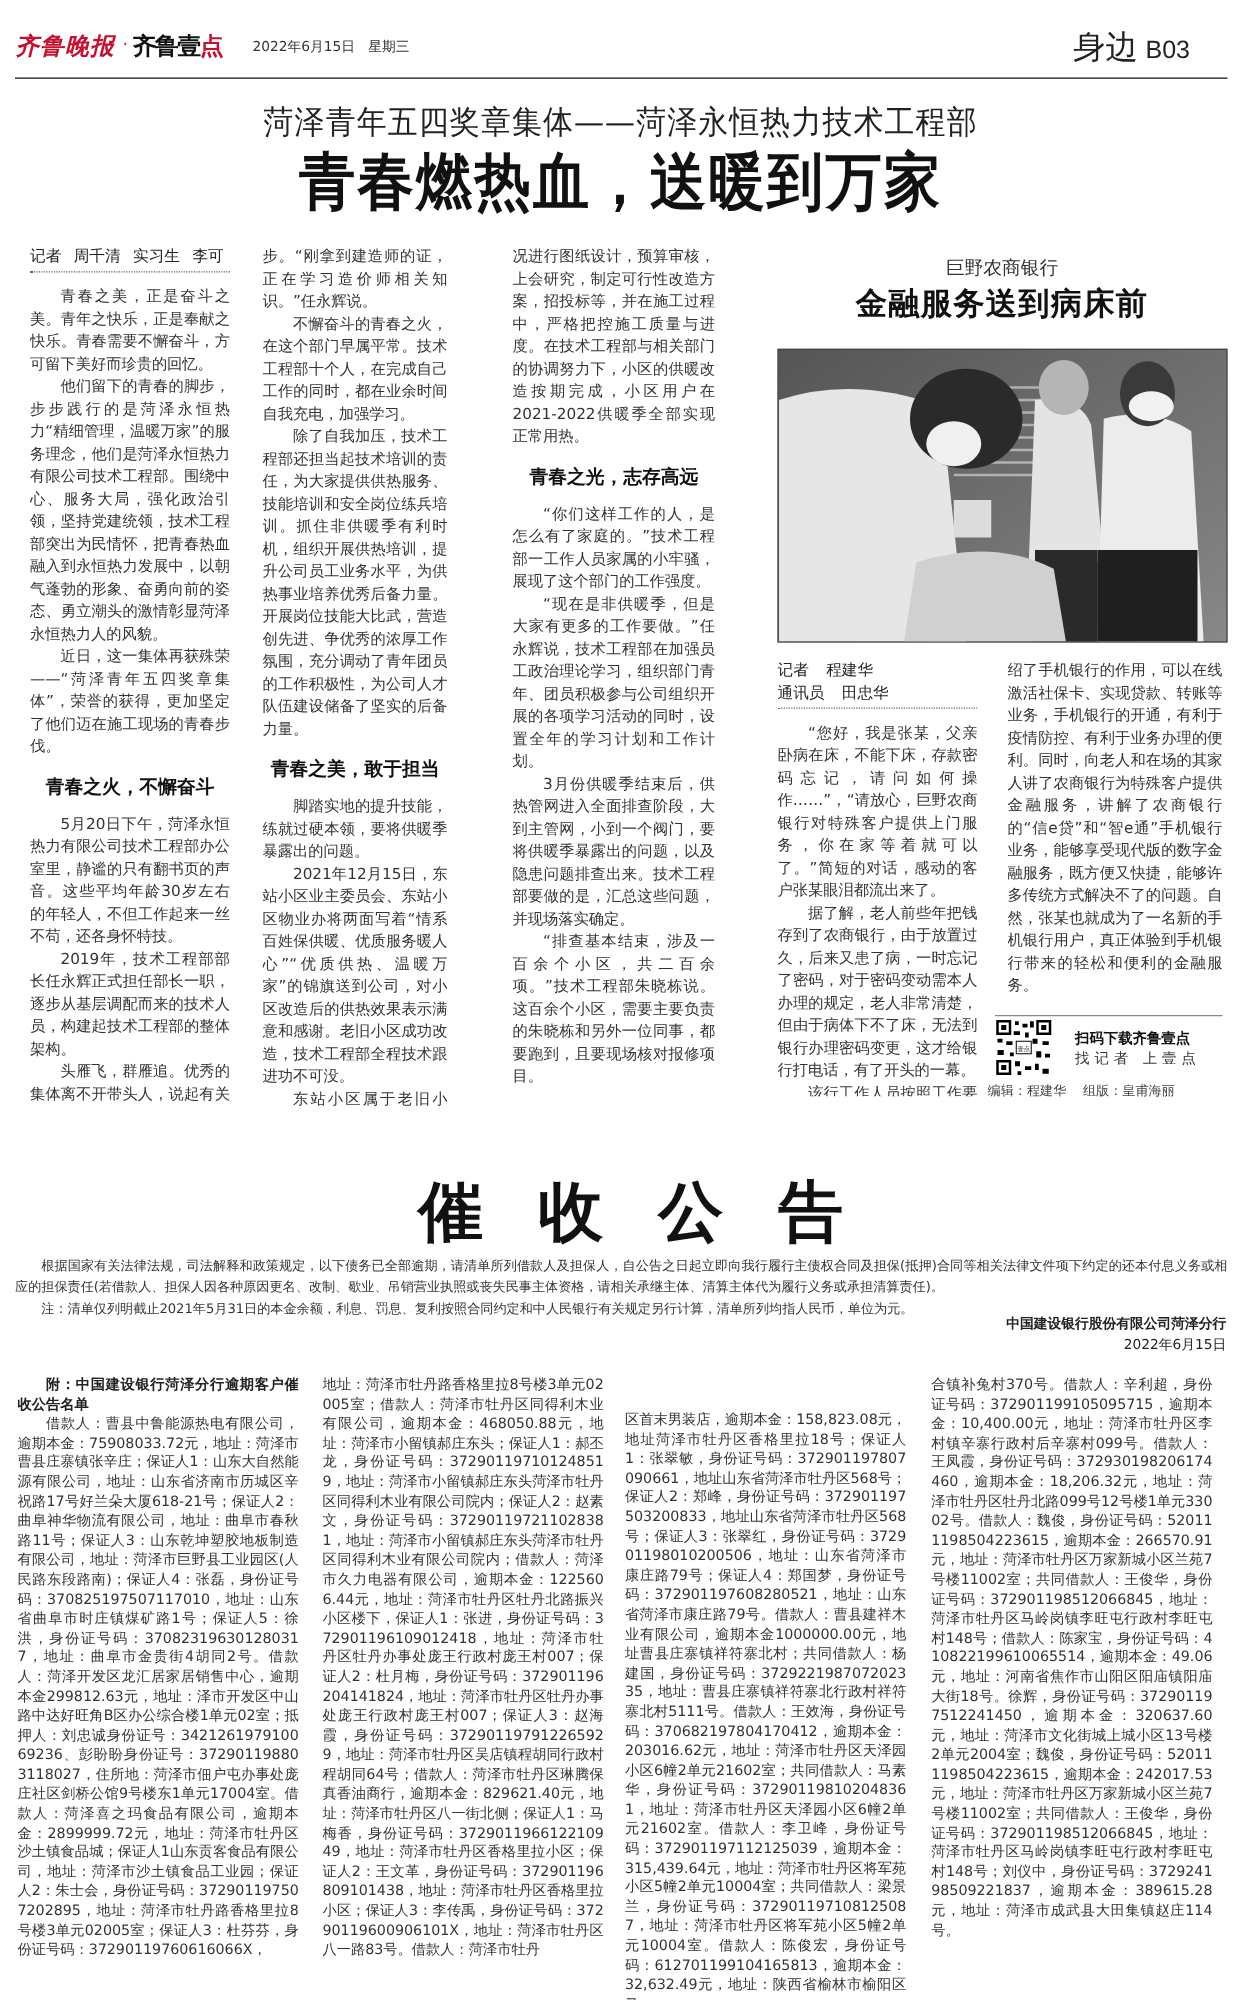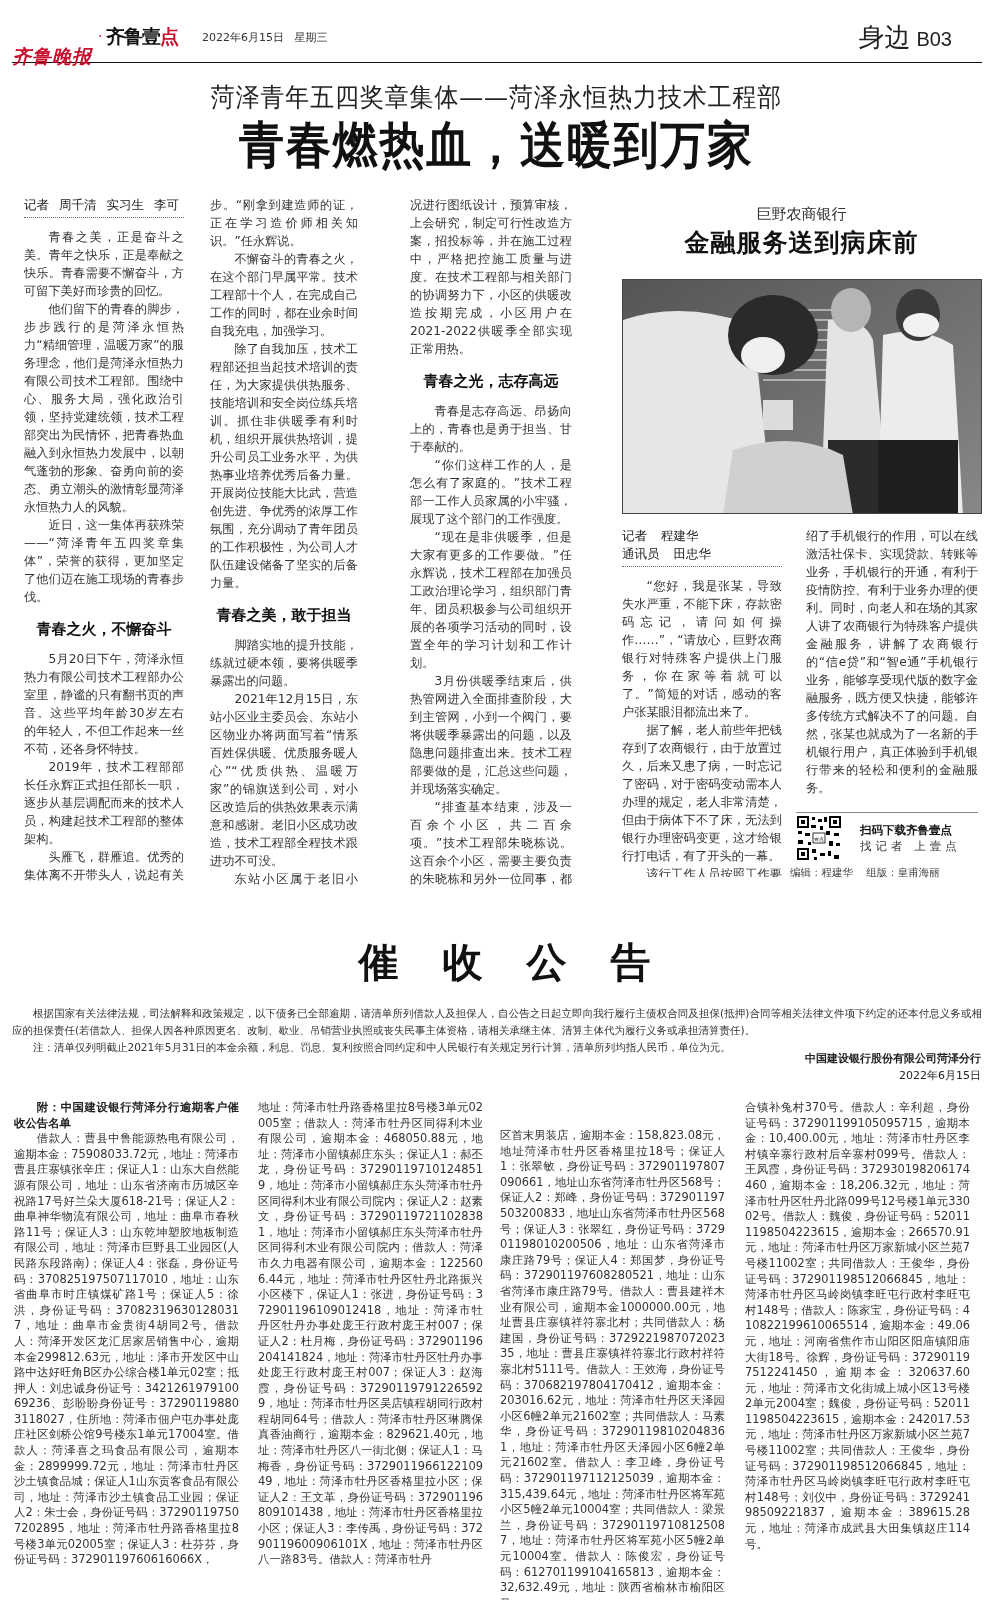--- a/index.html
+++ b/index.html
@@ -2,21 +2,21 @@
 <html><head>
 <meta charset="utf-8">
 <style>
   * { box-sizing: border-box; margin: 0; padding: 0; }
   html, body { width: 993px; height: 1600px; background: #fff; overflow: hidden; }
   body { position: relative; font-family: "DejaVu Sans", sans-serif; color: #222; }
   .abs { position: absolute; }
 
   
   .masthead { left: 12px; top: 18px; width: 970px; height: 45px; border-bottom: 1.5px solid #111; }
-  .logo1 { left: 0; top: 6px; font-family: "DejaVu Serif", serif; font-style: italic; font-size: 19px; color: #c8102e; font-weight: bold; letter-spacing: 1px; margin-top: 20px; }
+  .logo1 { left: 0; top: 6px; font-family: "DejaVu Serif", serif; font-style: italic; font-size: 19px; color: #c8102e; font-weight: bold; letter-spacing: 1px; }
   .logo-dot { left: 86px; top: 10px; font-size: 14px; color: #c8102e; }
   .logo2 { left: 94px; top: 6px; font-size: 19px; font-weight: bold; color: #111; letter-spacing: -1px; }
   .logo2 .red { color: #c8102e; }
   .pubdate { left: 190px; top: 12px; font-size: 11px; color: #333; }
   .section { right: 30px; top: 2px; font-size: 26px; color: #222; }
   .section .pg { font-family: "Liberation Sans", sans-serif; font-size: 20px; margin-left: 6px; }
 
   
   .kicker { left: 0; width: 993px; top: 80px; text-align: center; font-family: "DejaVu Serif", serif; font-size: 26px; color: #222; letter-spacing: 1px; transform: scaleX(0.92); }
   .headline { left: 0; width: 993px; top: 112px; text-align: center; font-family: "DejaVu Serif", serif; font-size: 50px; font-weight: bold; color: #111; letter-spacing: 2px; transform: scaleX(0.9); }
@@ -36,21 +36,21 @@
   .photo { left: 622px; top: 279px; width: 360px; height: 235px; background: #6a6a6a; overflow: hidden; border: 1px solid #444; }
   .c4 { left: 622px; top: 527px; width: 160px; height: 350px; overflow: hidden; }
   .c5 { left: 806px; top: 527px; width: 172px; height: 280px; overflow: hidden; }
   .qr-box { left: 796px; top: 812px; width: 182px; height: 48px; border-top: 1px solid #888; }
   .qr { left: 0; top: 2px; width: 46px; height: 46px; background: #fff; }
   .qr-title { left: 64px; top: 10px; font-size: 11.5px; font-weight: bold; color: #111; font-family: "DejaVu Serif", serif; }
   .qr-sub { left: 64px; top: 26px; font-size: 11.5px; color: #333; letter-spacing: 4px; }
   .credits { left: 790px; top: 866px; font-size: 10.5px; color: #444; word-spacing: 10px; }
 
   
-  .notice-title { left: 0; width: 993px; top: 935px; text-align: center; font-family: "DejaVu Serif", serif; font-weight: bold; font-size: 40px; color: #111; letter-spacing: 44px; padding-left: 60px; }
+  .notice-title { left: 0; width: 993px; top: 935px; text-align: center; font-family: "DejaVu Serif", serif; font-weight: bold; font-size: 52px; color: #111; letter-spacing: 44px; padding-left: 60px; }
   .notice-intro { left: 12px; top: 1005px; width: 970px; font-size: 10.5px; line-height: 17px; color: #333; text-align: justify; }
   .notice-intro p { text-indent: 2em; }
   .notice-sign { right: 12px; top: 1050px; text-align: right; font-size: 11px; line-height: 17px; color: #222; }
   .notice-sign .org { font-weight: bold; }
   .list-col { font-size: 11.4px; line-height: 15.6px; color: #333; text-align: justify; word-break: break-all; overflow: hidden; }
   .list-col .lh { font-weight: bold; color: #222; }
   .lc1 { left: 14px; top: 1100px; width: 225px; height: 495px; }
   .lc2 { left: 258px; top: 1100px; width: 225px; height: 495px; }
   .lc3 { left: 500px; top: 1128px; width: 225px; height: 495px; }
   .lc4 { left: 745px; top: 1100px; width: 225px; height: 495px; }
@@ -87,21 +87,20 @@
   <p>除了自我加压，技术工程部还担当起技术培训的责任，为大家提供供热服务、技能培训和安全岗位练兵培训。抓住非供暖季有利时机，组织开展供热培训，提升公司员工业务水平，为供热事业培养优秀后备力量。开展岗位技能大比武，营造创先进、争优秀的浓厚工作氛围，充分调动了青年团员的工作积极性，为公司人才队伍建设储备了坚实的后备力量。</p>
   <div class="subhead">青春之美，敢于担当</div>
   <p>脚踏实地的提升技能，练就过硬本领，要将供暖季暴露出的问题。</p>
   <p>2021年12月15日，东站小区业主委员会、东站小区物业办将两面写着“情系百姓保供暖、优质服务暖人心”“优质供热、温暖万家”的锦旗送到公司，对小区改造后的供热效果表示满意和感谢。老旧小区成功改造，技术工程部全程技术跟进功不可没。</p>
   <p>东站小区属于老旧小区，由于供暖设施建设较早，建设时缺乏统一标准，且后期供热运行时缺乏保养，小区管道及采暖设施老化破损，导致失水严重，冬季供热时管道升温升压困难，严重影响了采暖效果，热用户苦不堪言，提升小区供热质量成为用户温暖过冬亟需解决的问题。技术工程部针对这一用暖难题，立即着手启动升级改造工作，将东站小区改造列为“我为群众办实事”重点解决事项，多次组织设计单位进行现场调研，并根据小区实际情</p>
 </div>
 
 <div class="abs col c3">
   <p style="text-indent:0">况进行图纸设计，预算审核，上会研究，制定可行性改造方案，招投标等，并在施工过程中，严格把控施工质量与进度。在技术工程部与相关部门的协调努力下，小区的供暖改造按期完成，小区用户在2021-2022供暖季全部实现正常用热。</p>
   <div class="subhead">青春之光，志存高远</div>
-  <p>青春是志存高远、昂扬向上的，青春也是勇于担当、甘于奉献的。</p>
   <p>“你们这样工作的人，是怎么有了家庭的。”技术工程部一工作人员家属的小牢骚，展现了这个部门的工作强度。</p>
   <p>“现在是非供暖季，但是大家有更多的工作要做。”任永辉说，技术工程部在加强员工政治理论学习，组织部门青年、团员积极参与公司组织开展的各项学习活动的同时，设置全年的学习计划和工作计划。</p>
   <p>3月份供暖季结束后，供热管网进入全面排查阶段，大到主管网，小到一个阀门，要将供暖季暴露出的问题，以及隐患问题排查出来。技术工程部要做的是，汇总这些问题，并现场落实确定。</p>
   <p>“排查基本结束，涉及一百余个小区，共二百余项。”技术工程部朱晓栋说。这百余个小区，需要主要负责的朱晓栋和另外一位同事，都要跑到，且要现场核对报修项目。</p>
 
 </div>
 
 <div class="abs bank-kicker">巨野农商银行</div>
 <div class="abs bank-title">金融服务送到病床前</div>
 <div class="abs photo" title="银行工作人员上门为卧床老人办理业务">
@@ -136,21 +135,21 @@
     <path d="M110 170 Q170 150 220 175 L230 235 L100 235 Z" fill="#d0d0d0"></path>
     <rect x="140" y="120" width="30" height="30" fill="#dcdcdc"></rect>
   </svg>
 </div>
 
 <div class="abs col c4">
   <div class="byline" style="word-spacing:10px">
     <div>记者 程建华</div>
     <div>通讯员 田忠华</div>
   </div>
-  <p>“您好，我是张某，导致失水严重，不能下床，存款密码忘记，请问如何操作……”，“请放心，巨野农商银行对特殊客户提供上门服务，你在家等着就可以了。”简短的对话，感动的客户张某眼泪都流出来了。</p>
+  <p>“您好，我是张某，父亲卧病在床，不能下床，存款密码忘记，请问如何操作……”，“请放心，巨野农商银行对特殊客户提供上门服务，你在家等着就可以了。”简短的对话，感动的客户张某眼泪都流出来了。</p>
   <p>据了解，老人前些年把钱存到了农商银行，由于放置过久，后来又患了病，一时忘记了密码，对于密码变动需本人办理的规定，老人非常清楚，但由于病体下不了床，无法到银行办理密码变更，这才给银行打电话，有了开头的一幕。</p>
   <p>该行工作人员按照工作要求，双人到其家中，通过身份验证，在其子女的陪同下，办理了密码重置，向其子女介</p>
 </div>
 <div class="abs col c5">
   <p style="text-indent:0">绍了手机银行的作用，可以在线激活社保卡、实现贷款、转账等业务，手机银行的开通，有利于疫情防控、有利于业务办理的便利。同时，向老人和在场的其家人讲了农商银行为特殊客户提供金融服务，讲解了农商银行的“信e贷”和“智e通”手机银行业务，能够享受现代版的数字金融服务，既方便又快捷，能够许多传统方式解决不了的问题。自然，张某也就成为了一名新的手机银行用户，真正体验到手机银行带来的轻松和便利的金融服务。</p>
 </div>
 
 <div class="abs qr-box">
   <div class="abs qr">
     <svg width="46" height="46" viewBox="0 0 46 46">

